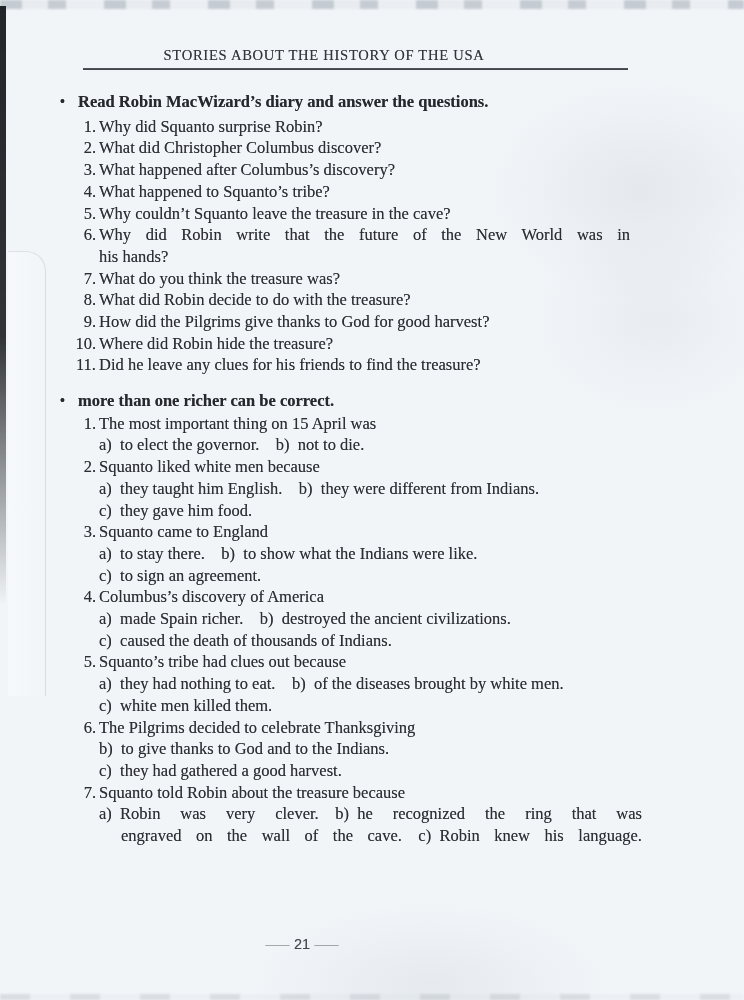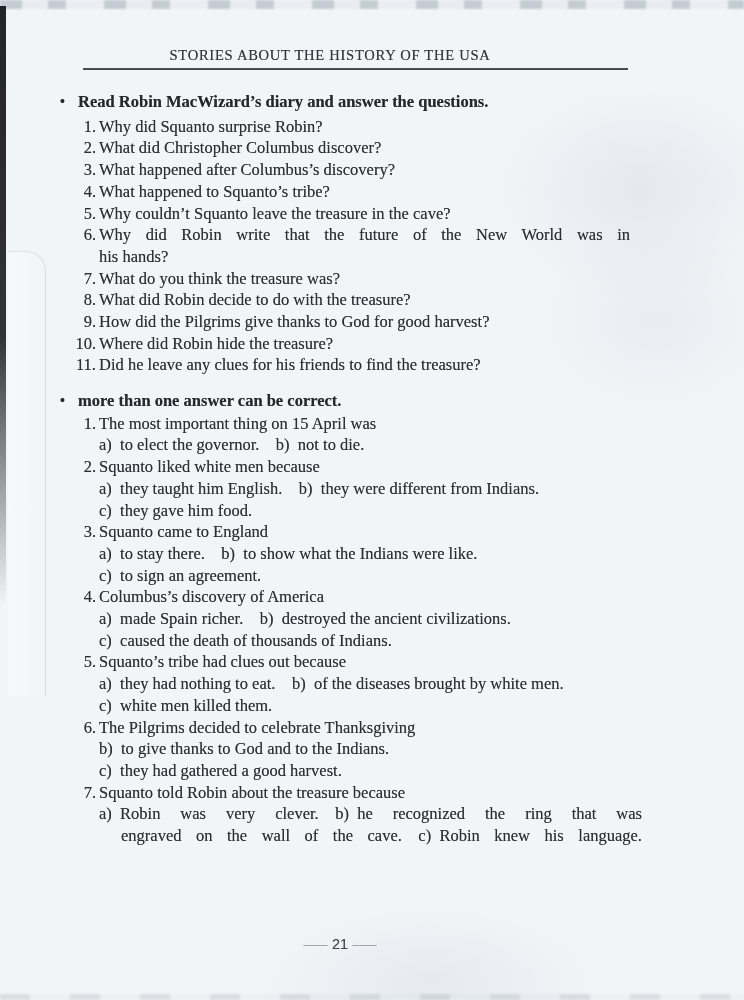--- a/index.html
+++ b/index.html
@@ -42,21 +42,21 @@
   .page-crease {
     position: absolute; left: 8px; top: 251px; width: 37px; height: 444px;
     border-top: 1.5px solid #dce1e6;
     border-right: 1.5px solid #d8dde2;
     border-top-right-radius: 20px;
     background: linear-gradient(to right, rgba(250,252,254,0.55), rgba(250,252,254,0));
   }
 
   
   .header-title {
-    position: absolute; top: 47px; left: 86px; width: 544px;
+    position: absolute; top: 47px; left: 80px; width: 544px;
     box-sizing: border-box; padding-right: 56px;
     text-align: center;
     font-size: 14.6px; letter-spacing: 0.7px;
     color: #34363d;
     text-shadow: 0 0 0.5px rgba(52,54,61,0.6);
     white-space: nowrap;
   }
   .header-rule {
     position: absolute; top: 68px; left: 83px; width: 545px; height: 2px;
     background: linear-gradient(to bottom, #56595f, #3b3e44);
@@ -79,21 +79,21 @@
   .qtext { flex: 1; }
 
   .opt { margin-left: 39px; }
   .hang { margin-left: 61px; }
 
   .jline { display: block; text-align: justify; text-align-last: justify; }
 
   
   .page-num {
     position: absolute; top: 935px; left: 270px; width: 140px;
-    text-align: center; white-space: nowrap;
+    text-align: left; white-space: nowrap;
   }
   .page-num .dash {
     display: inline-block; transform: scaleX(1.6);
     color: #8b8e93; font-size: 15px;
   }
   .page-num .num {
     display: inline-block; margin: 0 9px;
     font-family: "Liberation Sans", sans-serif;
     font-size: 14.5px; color: #45474d;
     text-shadow: 0 0 0.4px rgba(69,71,77,0.5);
@@ -159,21 +159,21 @@
     <div class="qrow">
         <span class="qnum">11.</span>
         <span class="qtext">Did he leave any clues for his friends to find the treasure?</span>
       </div>
   </div>
 </div>
 
 <div class="ex ex2 txt">
   <div class="bullet-head">
     <span class="bullet-glyph">•</span>
-    <span class="bullet-text"><span>more than one answer can be correct.</span></span>
+    <span class="bullet-text"><span>more than one richer can be correct.</span></span>
   </div>
   <div class="items">
 
     <div class="item">
       <div class="qrow">
           <span class="qnum">1.</span>
           <span class="qtext">The most important thing on 15 April was</span>
         </div>
       <div class="opt">a) to elect the governor.  b) not to die.</div>
     </div>

